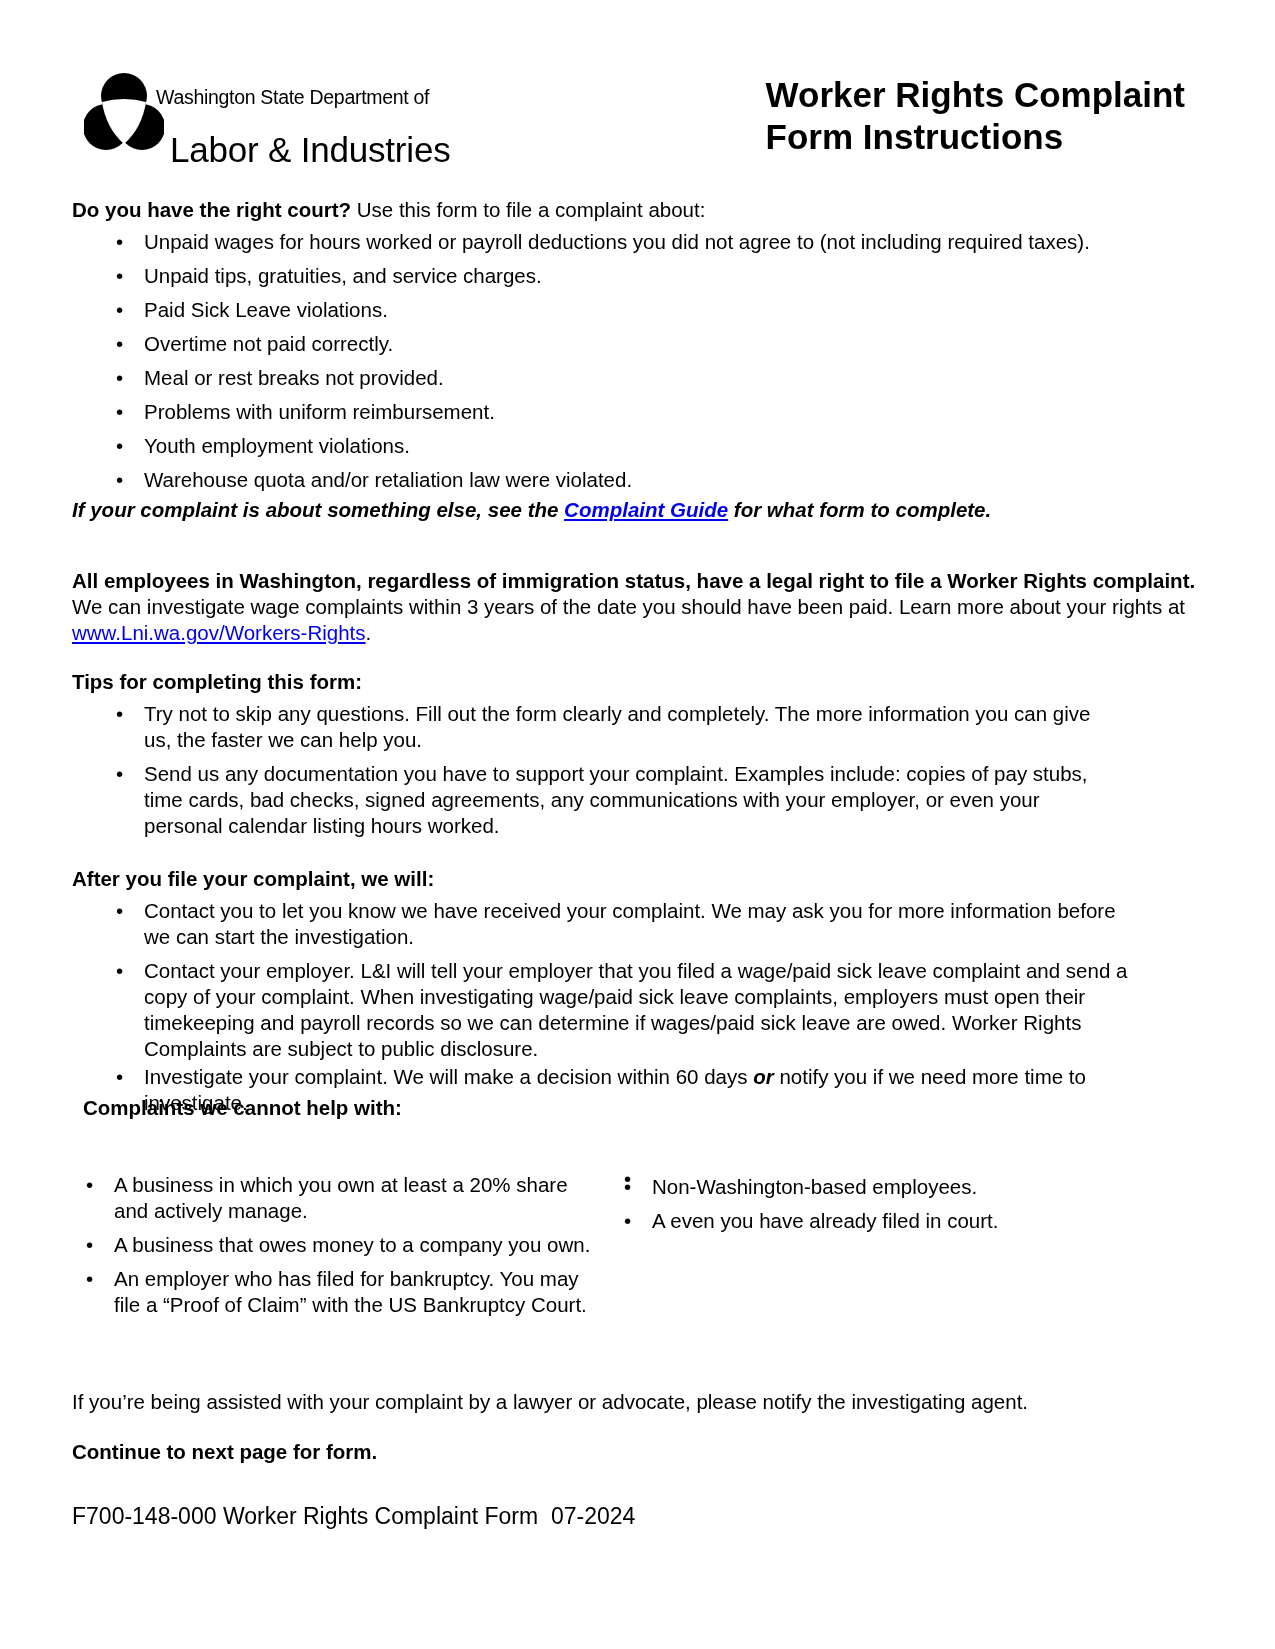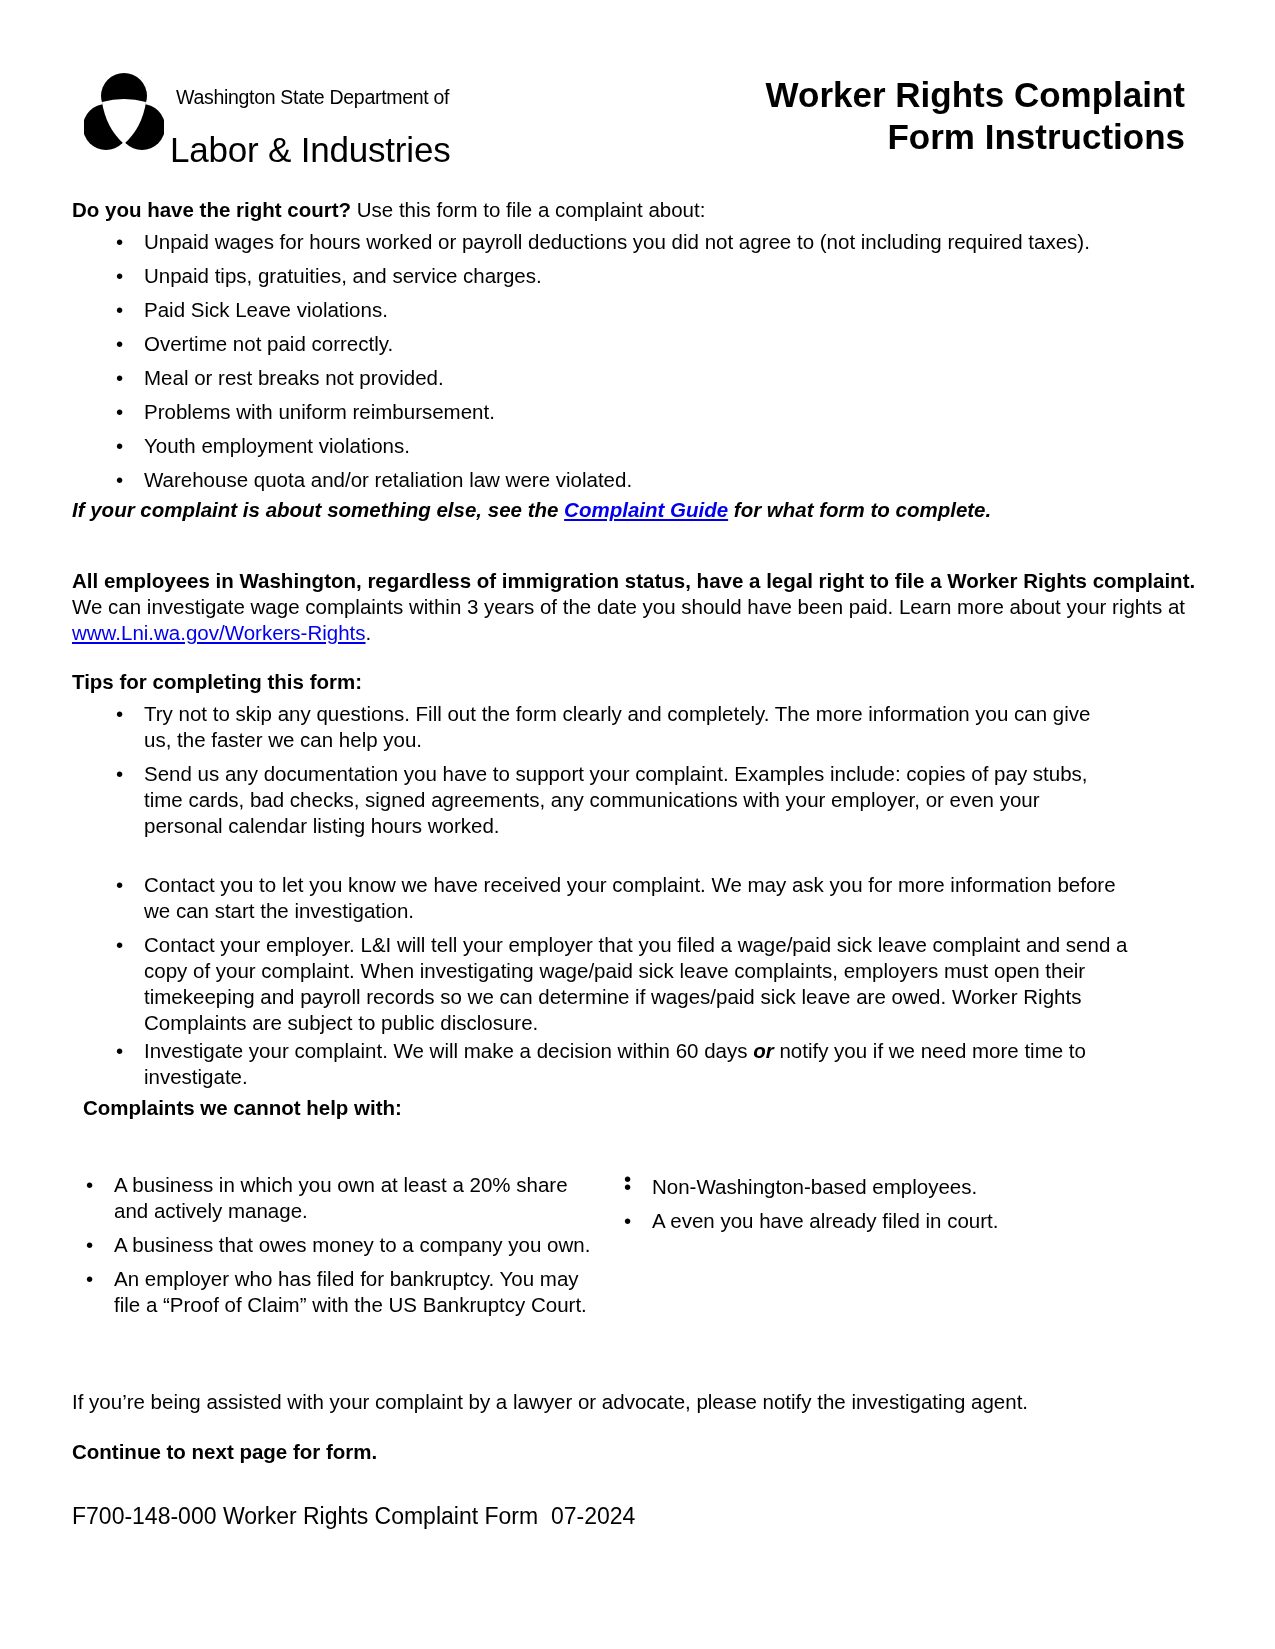--- a/index.html
+++ b/index.html
@@ -1,23 +1,23 @@
 <!DOCTYPE html>
 <html><head>
 <meta charset="utf-8">
 <style>
   html, body { margin: 0; padding: 0; background: #ffffff; }
   body { width: 1275px; height: 1649px; position: relative; overflow: hidden;
          font-family: "Liberation Sans", sans-serif; color: #000; }
   .abs { position: absolute; }
   .txt { font-size: 20.5px; line-height: 26px; }
   .logo { left: 84px; top: 72px; width: 360px; height: 84px; }
-  .logo-text1 { position: absolute; left: 92px; top: 14px; font-size: 19.5px; letter-spacing: -0.3px; white-space: nowrap; }
+  .logo-text1 { position: absolute; left: 72px; top: 14px; font-size: 19.5px; letter-spacing: -0.3px; white-space: nowrap; }
   .logo-text2 { position: absolute; left: 86px; top: 38px; font-size: 35px; letter-spacing: -0.2px; white-space: nowrap; margin-top: 20px; }
-  .title { right: 90px; top: 74px; text-align: right; font-weight: bold; font-size: 35px; line-height: 42px; }
+  .title { right: 90px; top: 74px; font-weight: bold; font-size: 35px; line-height: 42px; }
   .bold { font-weight: bold; }
   .ital { font-style: italic; }
   a.link { color: #0000ee; text-decoration: underline; }
   ul.blist { list-style: none; margin: 0; padding: 0; }
   ul.blist li { position: relative; padding-left: 72px; }
   ul.blist li .bul { position: absolute; left: 44px; top: 0; }
   .col-list li { padding-left: 42px !important; }
   .col-list li .bul { left: 14px !important; }
 </style>
 </head>
@@ -64,20 +64,21 @@
 
 <div class="abs txt" style="left:72px; top:669px; width:1100px;">
   <div class="bold">Tips for completing this form:</div>
   <ul class="blist" style="margin-top:6px; width:1050px;">
     <li style="margin-bottom:8px;"><span class="bul">•</span><span>Try not to skip any questions. Fill out the form clearly and completely. The more information you can give us, the faster we can help you.</span></li>
     <li><span class="bul">•</span><span>Send us any documentation you have to support your complaint. Examples include: copies of pay stubs, time cards, bad checks, signed agreements, any communications with your employer, or even your personal calendar listing hours worked.</span></li>
   </ul>
 </div>
 
 <div class="abs txt" style="left:72px; top:866px; width:1100px;">
+  <div class="bold">After you file your complaint, we will:</div>
   <ul class="blist" style="margin-top:6px; width:1060px;">
     <li style="margin-bottom:8px;"><span class="bul">•</span><span>Contact you to let you know we have received your complaint. We may ask you for more information before we can start the investigation.</span></li>
     <li style="margin-bottom:2px;"><span class="bul">•</span><span>Contact your employer. L&amp;I will tell your employer that you filed a wage/paid sick leave complaint and send a copy of your complaint. When investigating wage/paid sick leave complaints, employers must open their timekeeping and payroll records so we can determine if wages/paid sick leave are owed. Worker Rights Complaints are subject to public disclosure.</span></li>
     <li><span class="bul">•</span><span>Investigate your complaint. We will make a decision within 60 days </span><span class="bold ital">or</span><span> notify you if we need more time to investigate.</span></li>
   </ul>
 </div>
 
 <div class="abs txt bold" style="left:83px; top:1095px;">Complaints we cannot help with:</div>
 
 <ul class="abs txt blist col-list" style="left:72px; top:1172px; width:520px;">

